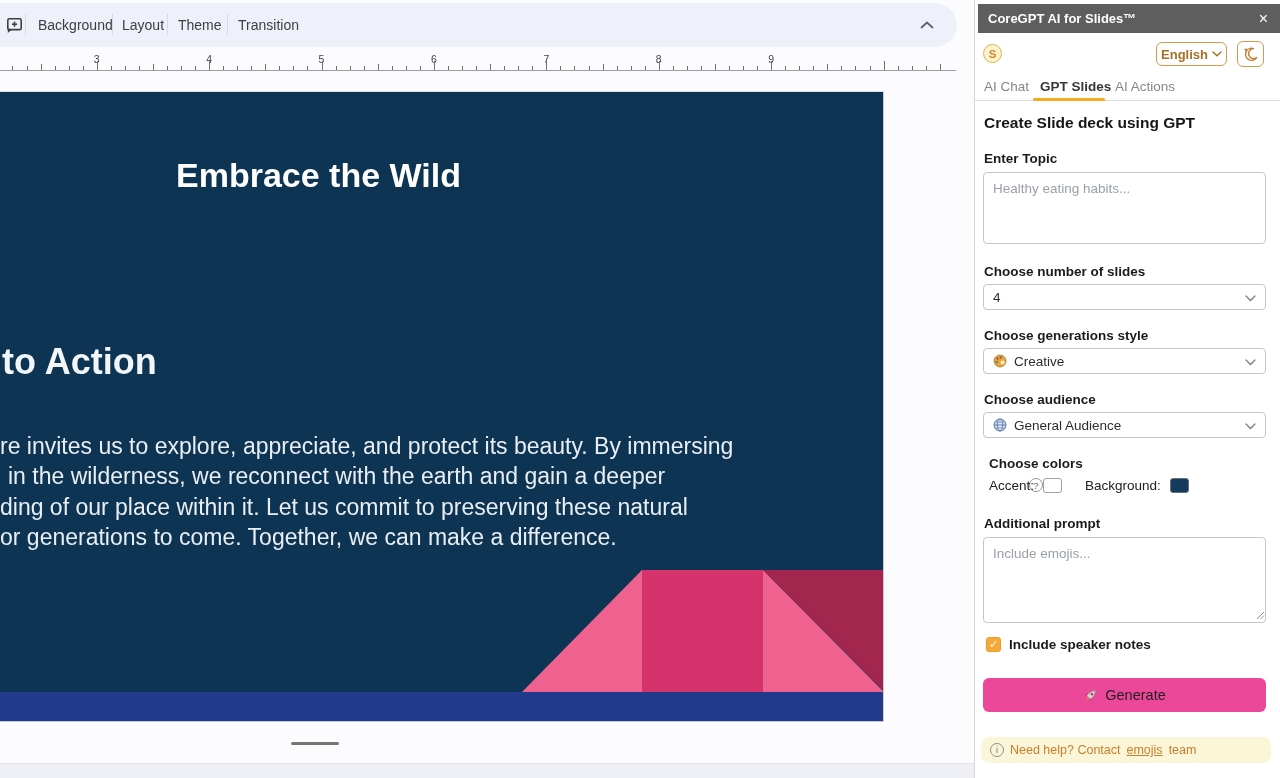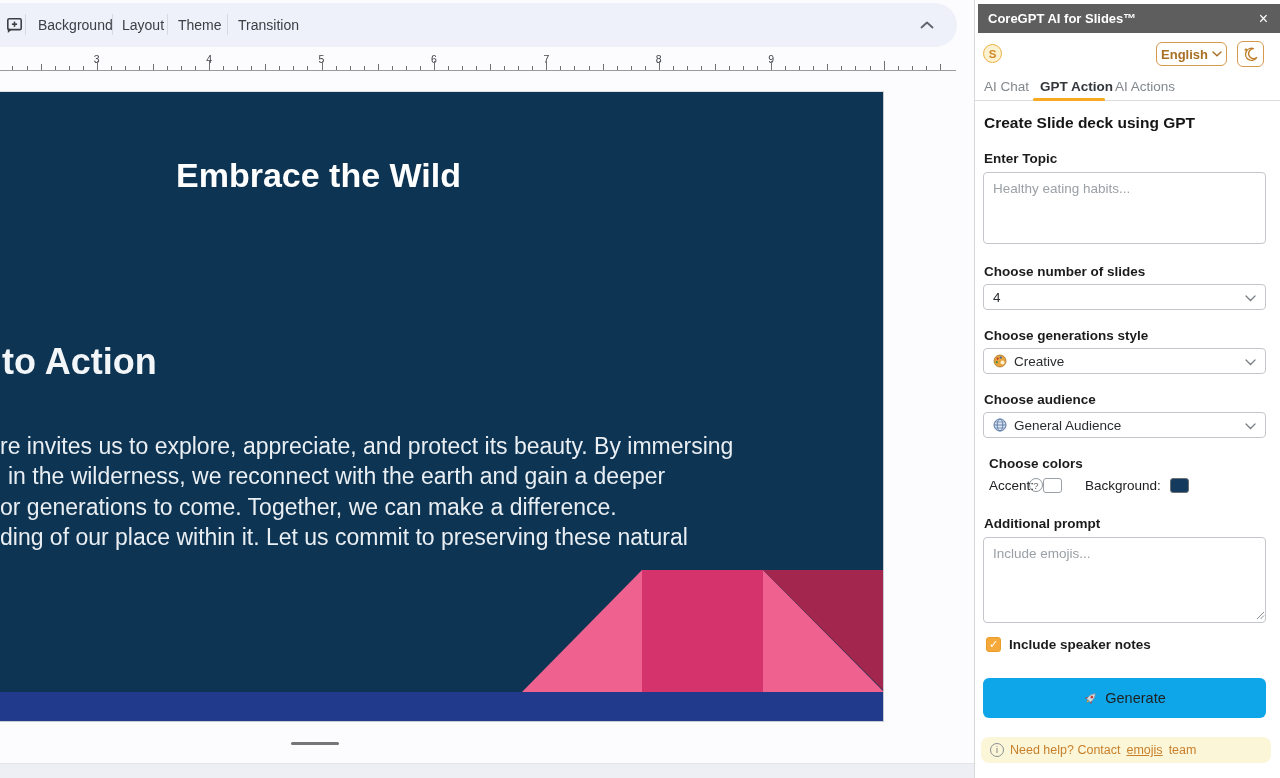--- a/index.html
+++ b/index.html
@@ -46,21 +46,21 @@
   .help { width:14px; height:14px; border:1px solid #90969b; border-radius:50%; color:#5f6368; font-size:9.5px; font-weight:normal; display:inline-flex; align-items:center; justify-content:center; cursor:pointer; flex:none; }
   .sb-textarea { position:absolute; left:8px; width:283px; border:1px solid #c3c7cc; border-radius:4px; background:#ffffff; font-family:"Liberation Sans",sans-serif; font-size:13.5px; color:#333; padding:8px 9px; resize:none; outline:none; }
   .sb-textarea::placeholder { color:#9aa0a6; }
   .sb-select { position:absolute; left:8px; width:283px; height:26px; border:1px solid #c3c7cc; border-radius:4px; background:#ffffff; font-size:13.5px; color:#2a2d30; display:flex; align-items:center; padding:0 26px 0 9px; gap:7px; cursor:pointer; }
   .sel-chevron { position:absolute; right:9px; top:10px; }
   .colors-row { position:absolute; left:14px; top:478px; display:flex; align-items:center; font-size:13.5px; color:#202124; }
   .swatch { width:19px; height:15px; border:1px solid #9aa0a6; border-radius:3px; display:inline-block; cursor:pointer; }
   .grip { position:absolute; }
   .checkbox { position:absolute; left:11px; top:637px; width:15px; height:15px; background:#f6a93b; border:1px solid #e99c27; border-radius:3px; color:#ffffff; font-size:11px; display:flex; align-items:center; justify-content:center; cursor:pointer; }
   .check-label { position:absolute; left:34px; top:637px; font-size:13.5px; font-weight:bold; color:#1b1b1b; }
-  .generate-btn { position:absolute; left:8px; top:678px; width:283px; height:40px; background:#0ea5e9; border:none; border-radius:6px; font-family:"Liberation Sans",sans-serif; font-size:14.5px; color:#1f1f1f; display:flex; align-items:center; justify-content:center; gap:7px; cursor:pointer; }
+  .generate-btn { position:absolute; left:8px; top:678px; width:283px; height:34px; background:#ec4899; border:none; border-radius:6px; font-family:"Liberation Sans",sans-serif; font-size:14.5px; color:#1f1f1f; display:flex; align-items:center; justify-content:center; gap:7px; cursor:pointer; }
   .sb-footer { position:absolute; left:6px; top:737px; width:290px; height:26px; background:#fcf6d8; border-radius:8px; display:flex; align-items:center; padding:0 9px; gap:6px; font-size:12.5px; color:#c87f2a; white-space:nowrap; }
   .sb-footer .info { width:14px; height:14px; border:1px solid #8a8f94; border-radius:50%; color:#6a6f74; font-size:9px; font-style:normal; display:flex; align-items:center; justify-content:center; flex:none; }
   .sb-footer .link { text-decoration:underline; cursor:pointer; }
 </style>
 </head>
 <body>
 
 <div class="screen">
 
   <div class="canvas">
@@ -175,22 +175,22 @@
         <polygon points="642,478 763,478 763,600 642,600" fill="#d5336b"></polygon>
         <polygon points="763,478 763,600 884,600" fill="#ef628f"></polygon>
         <polygon points="763,478 884,478 884,599" fill="#a2264e"></polygon>
         <rect x="0" y="600" width="884" height="31" fill="#223a8c"></rect>
       </svg>
       <div class="slide-title">Embrace the Wild</div>
       <div class="slide-heading">to Action</div>
       <div class="slide-body">
         <div>re invites us to explore, appreciate, and protect its beauty. By immersing</div>
         <div style="margin-left:8px;">in the wilderness, we reconnect with the earth and gain a deeper</div>
+        <div>ding of our place within it. Let us commit to preserving these natural</div>
         <div>or generations to come. Together, we can make a difference.</div>
-        <div>ding of our place within it. Let us commit to preserving these natural</div>
       </div>
     </div>
 
     <div class="notes-handle"></div>
     <div class="bottom-strip"></div>
   </div>
 
   <div class="v-divider"></div>
 
   <div class="sidebar">
@@ -212,21 +212,21 @@
     <div class="moon-btn">
       <svg width="17" height="17" viewBox="0 0 17 17">
         <path d="M11.5,2.6 A6 6 0 1 0 14.6,11.6 A5 5 0 1 1 11.5,2.6 Z" fill="none" stroke="#c07d28" stroke-width="1.4" stroke-linejoin="round"></path>
         <line x1="4" y1="2.2" x2="4" y2="5.2" stroke="#c07d28" stroke-width="1.1"></line>
         <line x1="2.5" y1="3.7" x2="5.5" y2="3.7" stroke="#c07d28" stroke-width="1.1"></line>
       </svg>
     </div>
 
     <div class="tabs">
       <span class="tab" style="left:9px;">AI Chat</span>
-      <span class="tab active" style="left:65px;">GPT Action</span>
+      <span class="tab active" style="left:65px;">GPT Slides</span>
       <span class="tab" style="left:140px;">AI Actions</span>
       <div class="tab-underline"></div>
     </div>
 
     <div class="sb-heading">Create Slide deck using GPT</div>
 
     <div class="field-label" style="top:151px;">
       <span>Enter Topic</span>
       <span class="help">?</span>
     </div>

